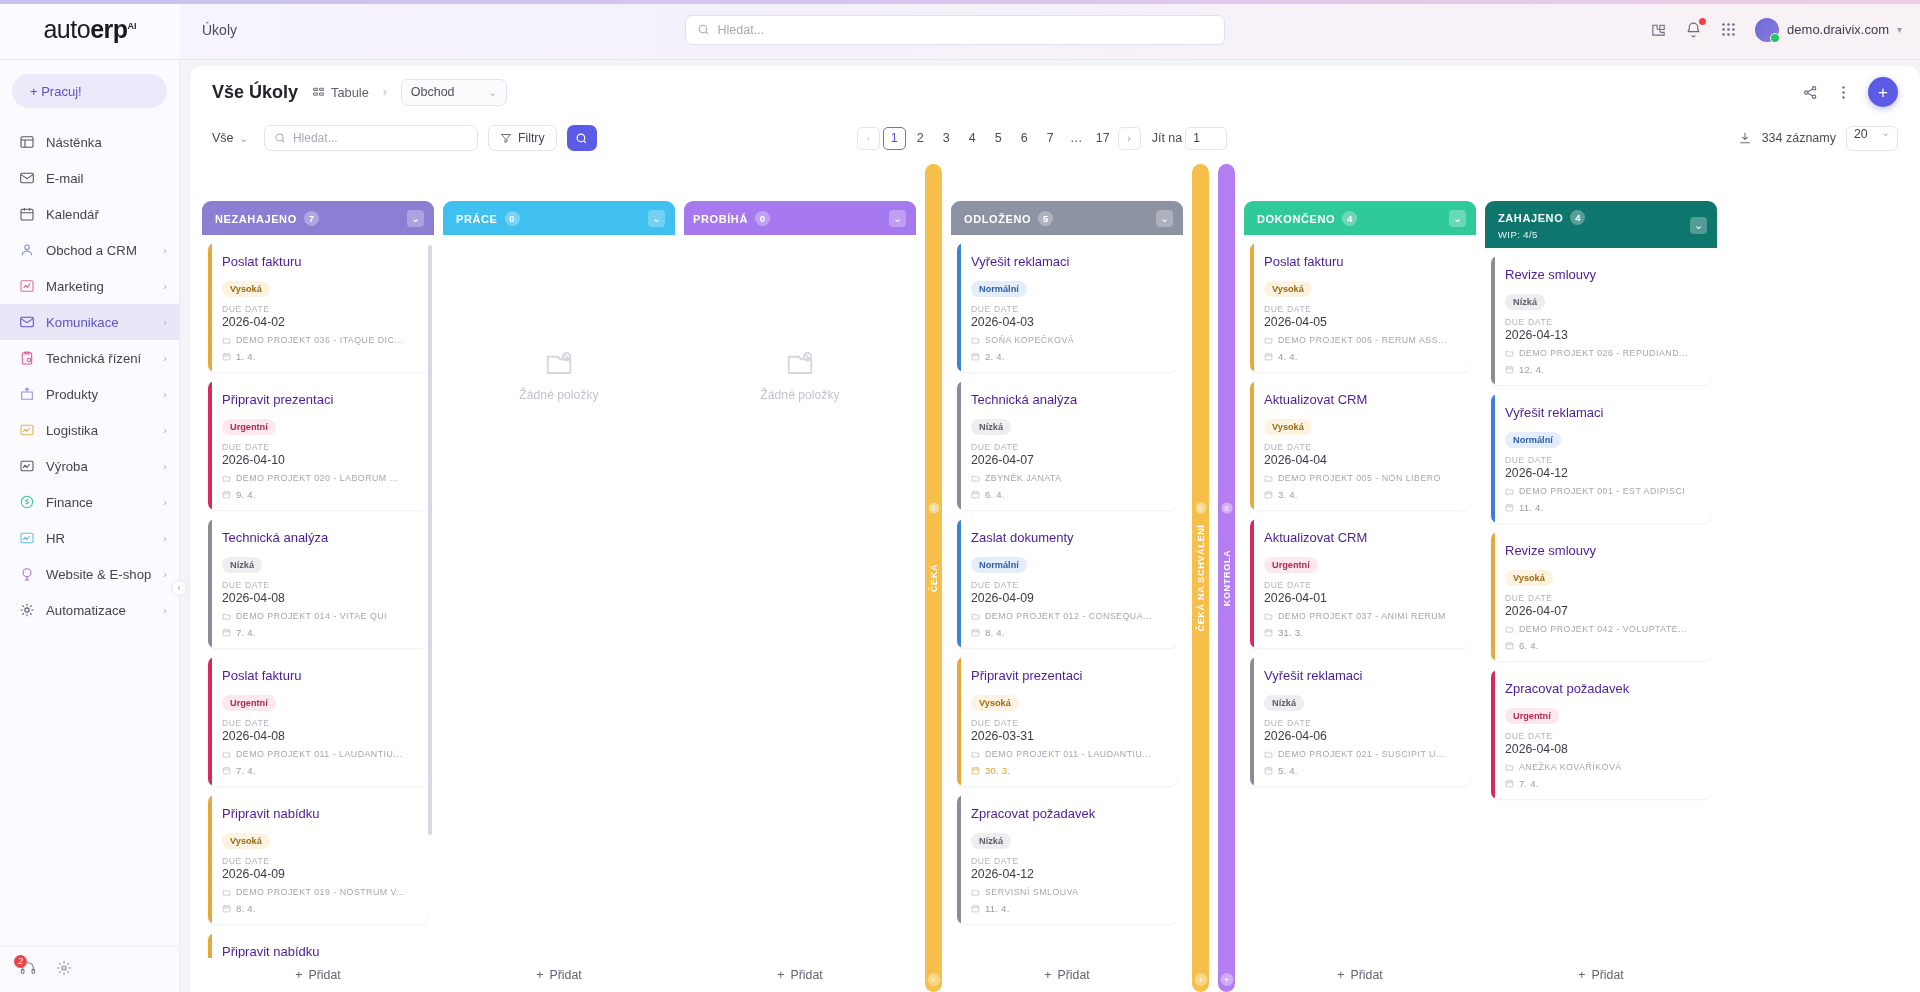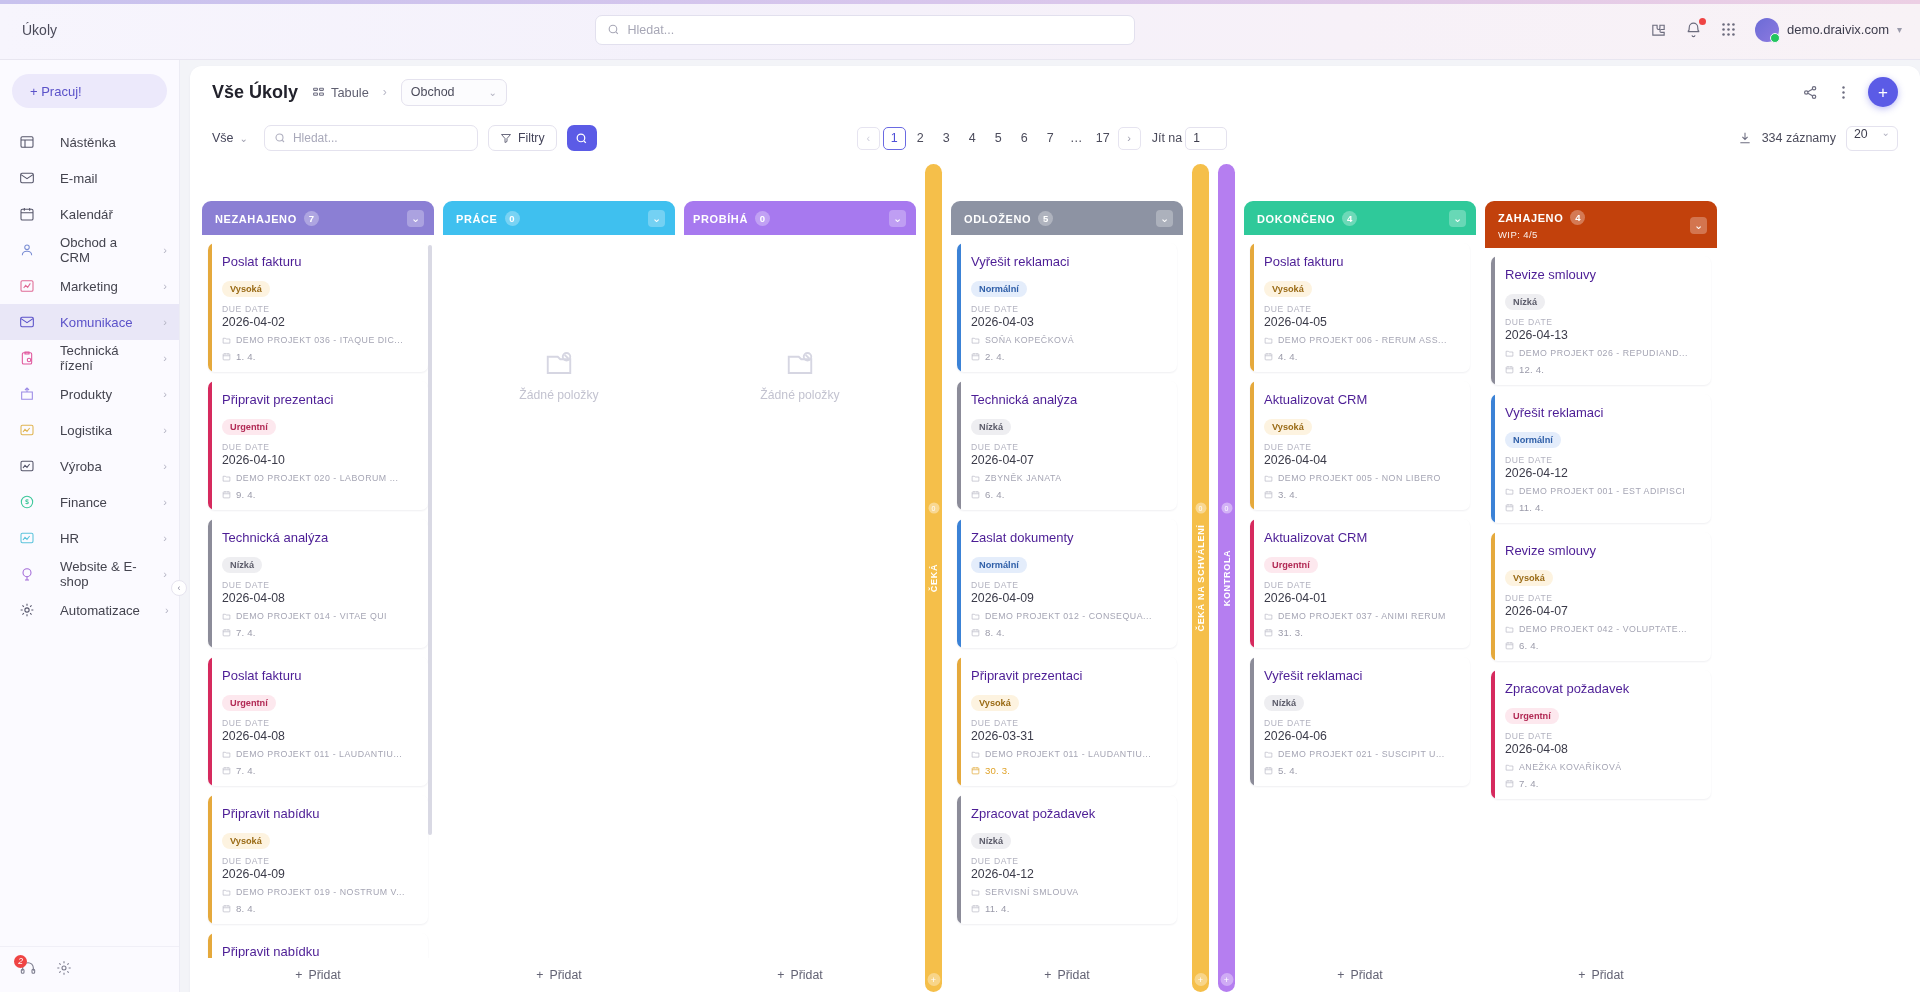--- a/index.html
+++ b/index.html
@@ -42,21 +42,21 @@
   
   .body { flex: 1; display: flex; min-height: 0; }
 
   
   .sidebar { width: 180px; flex: 0 0 180px; background: #fbfaff; border-right: 1px solid #ececf4;
     display: flex; flex-direction: column; position: relative; }
   .workbtn { margin: 14px 12px 10px; height: 34px; border-radius: 17px;
     background: #ece9fb; color: #5b52c9; font-size: 13px; display:flex; align-items:center;
     padding-left: 18px; font-weight:500;}
   .navlist { flex: 1; padding-top: 6px; overflow: hidden; }
-  .navitem { height: 36px; display: flex; align-items: center; gap: 25px; padding: 0 12px 0 18px;
+  .navitem { height: 36px; display: flex; align-items: center; gap: 11px; padding: 0 12px 0 18px;
     font-size: 13.2px; color: #44444f; position: relative; }
   .navitem.active { background: #e9e7f7; color: #5b52c9; }
   .navitem .chev { margin-left: auto; font-size: 11px; color: #b4b4c4; }
   .nicon { width: 17px; height: 17px; flex: 0 0 17px; display:flex;align-items:center;justify-content:center;}
   .nicon svg { width: 16px; height: 16px; }
   .sb-bottom { height: 46px; display: flex; align-items: center; gap: 20px; padding-left: 20px;
     border-top: 1px solid #f0eff7; }
   .sb-bottom .ic { position: relative; color:#7a7a8c; }
   .sb-bottom .badge { position:absolute;top:-5px;left:-6px;min-width:13px;height:13px;border-radius:7px;
     background:#ef4444;color:#fff;font-size:8.5px;display:flex;align-items:center;justify-content:center;padding:0 3px;}
@@ -148,20 +148,23 @@
   .mini-dot { position:absolute; top:50%; left:50%; transform:translate(-50%,-50%);
     width:11px;height:11px;border-radius:50%;background:rgba(255,255,255,.4);color:#fff;font-size:7px;
     display:flex;align-items:center;justify-content:center; margin-top:-70px;}
 </style>
 </head>
 <body>
 
 <div class="app">
 
   <div class="topbar">
+    <div class="brand">
+      <div class="brand-txt"><span>auto</span><b>erp</b><span class="brand-sup">AI</span></div>
+    </div>
     <div class="crumb">Úkoly</div>
     <div class="searchwrap">
       <div class="topsearch">
         <svg class="s-ic" width="13" height="13" viewBox="0 0 24 24" fill="none" stroke="#a7a7b6" stroke-width="2">
             <circle cx="11" cy="11" r="7"></circle>
             <path d="M20 20l-3.5-3.5"></path>
           </svg>
         <span>Hledat...</span>
       </div>
     </div>
@@ -837,21 +840,21 @@
                     <span>5. 4.</span>
                   </div>
                 </div>
               </div>
               <div class="coladd">
                 <span>+</span>
                 <span>Přidat</span>
               </div>
             </div>
             <div class="col wide">
-              <div class="colhead" style="background: #c2410c;">
+              <div class="colhead" style="background: #0f766e;">
                 <div style="display:flex;flex-direction:column">
                   <div style="display:flex;align-items:center">
                     <span class="ttl">ZAHAJENO</span>
                     <span class="colcount">4</span>
                   </div>
                   <span class="wip">WIP: 4/5</span>
                 </div>
                 <span class="colmenu">⌄</span>
               </div>
               <div class="collist">

